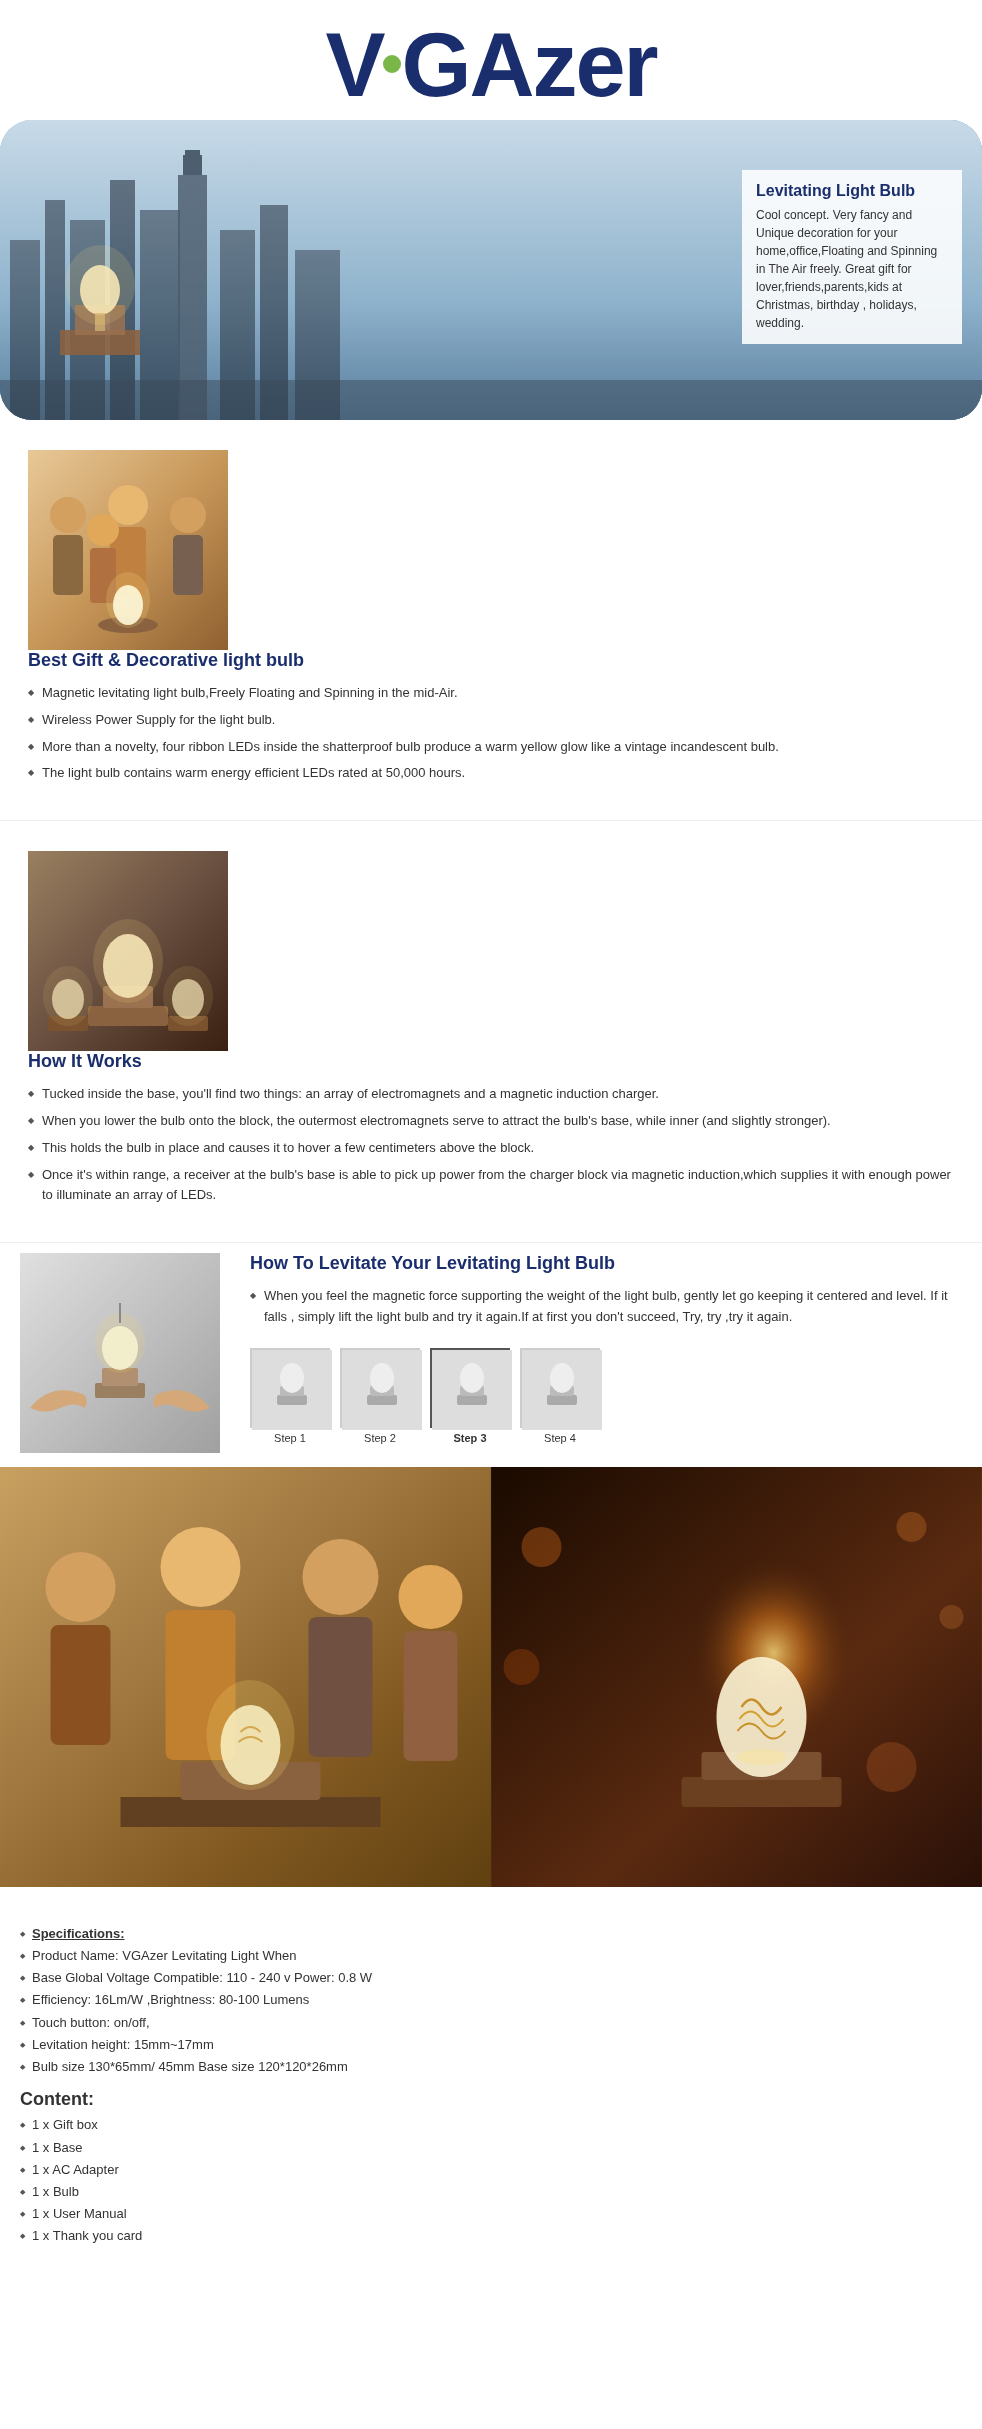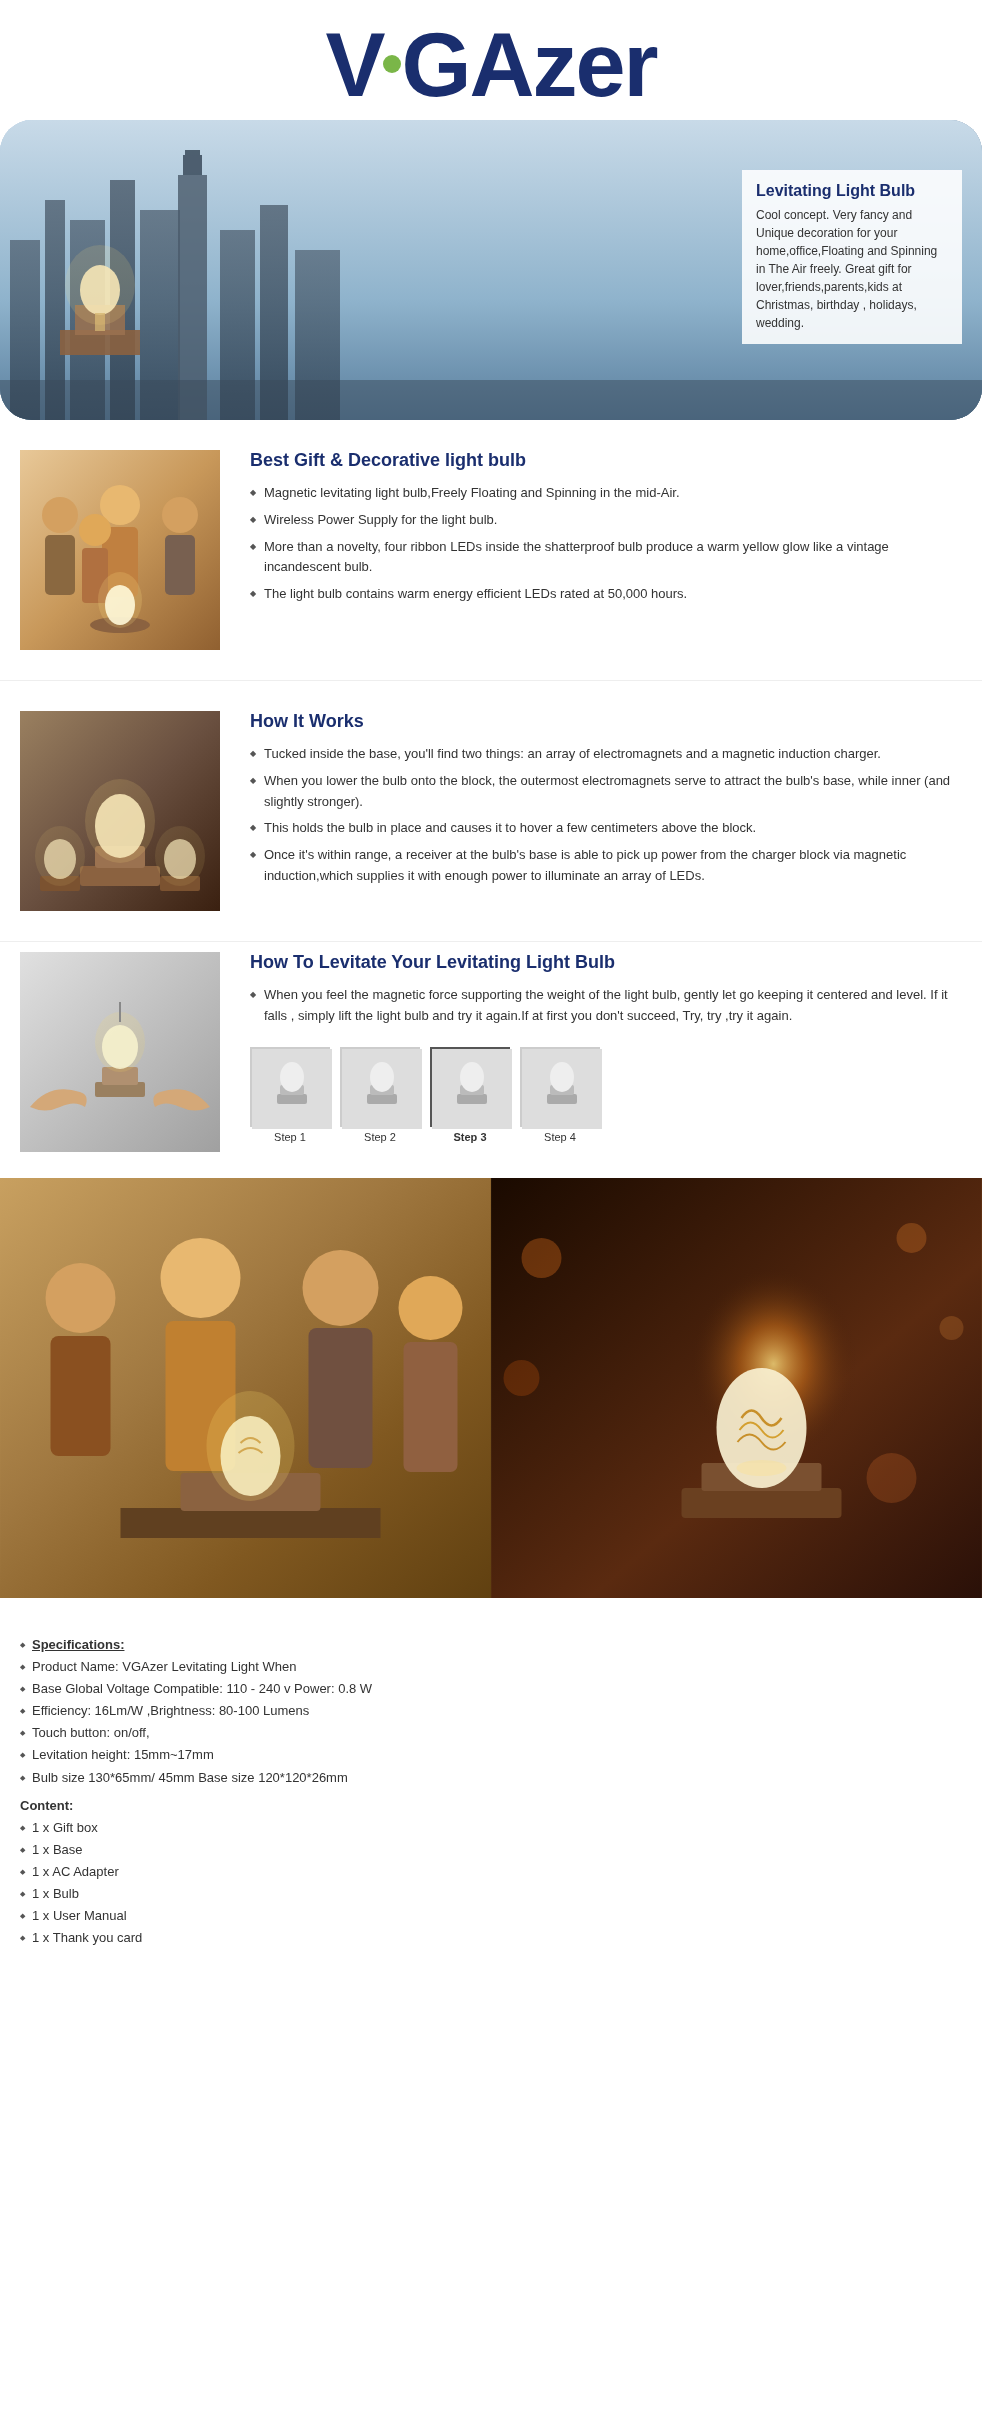--- a/index.html
+++ b/index.html
@@ -68,23 +68,23 @@
     }
     .hero-overlay-text {
       font-size: 12px;
       color: #333;
       line-height: 1.5;
     }
 
     
     .section-row {
       display: flex;
-      flex-direction: row;
+      flex-direction: column;
       align-items: flex-start;
-      padding: 30px 20px;
+      padding: 30px 28px;
       border-bottom: 1px solid #eee;
     }
     .section-image {
       width: 200px;
       min-width: 200px;
       height: 200px;
       background: #ccc;
       margin-right: 30px;
       overflow: hidden;
       flex-shrink: 0;
@@ -125,21 +125,21 @@
       display: flex;
       align-items: center;
       justify-content: center;
     }
     .img-bulb {
       background: linear-gradient(135deg, #8a7060 0%, #6a5040 50%, #4a3020 100%);
     }
 
     
     .steps-section {
-      padding: 10px 20px 26px;
+      padding: 10px 20px 14px;
     }
     .steps-row {
       display: flex;
       flex-direction: row;
       align-items: flex-start;
       gap: 0;
     }
     .steps-image {
       width: 200px;
       min-width: 200px;
@@ -246,21 +246,21 @@
       top: 5px;
       color: #555;
     }
     .specs-title {
       font-size: 13px;
       font-weight: bold;
       text-decoration: underline;
       margin-bottom: 4px;
     }
     .content-title {
-      font-size: 13px;
+      font-size: 18px;
       font-weight: bold;
       margin-top: 6px;
     }
   </style>
 </head>
 <body>
 
 <div class="header">
   <div class="logo-text">
     <span>V</span><span><span class="logo-dot"></span></span><span>G</span><span>A</span><span>zer</span>

